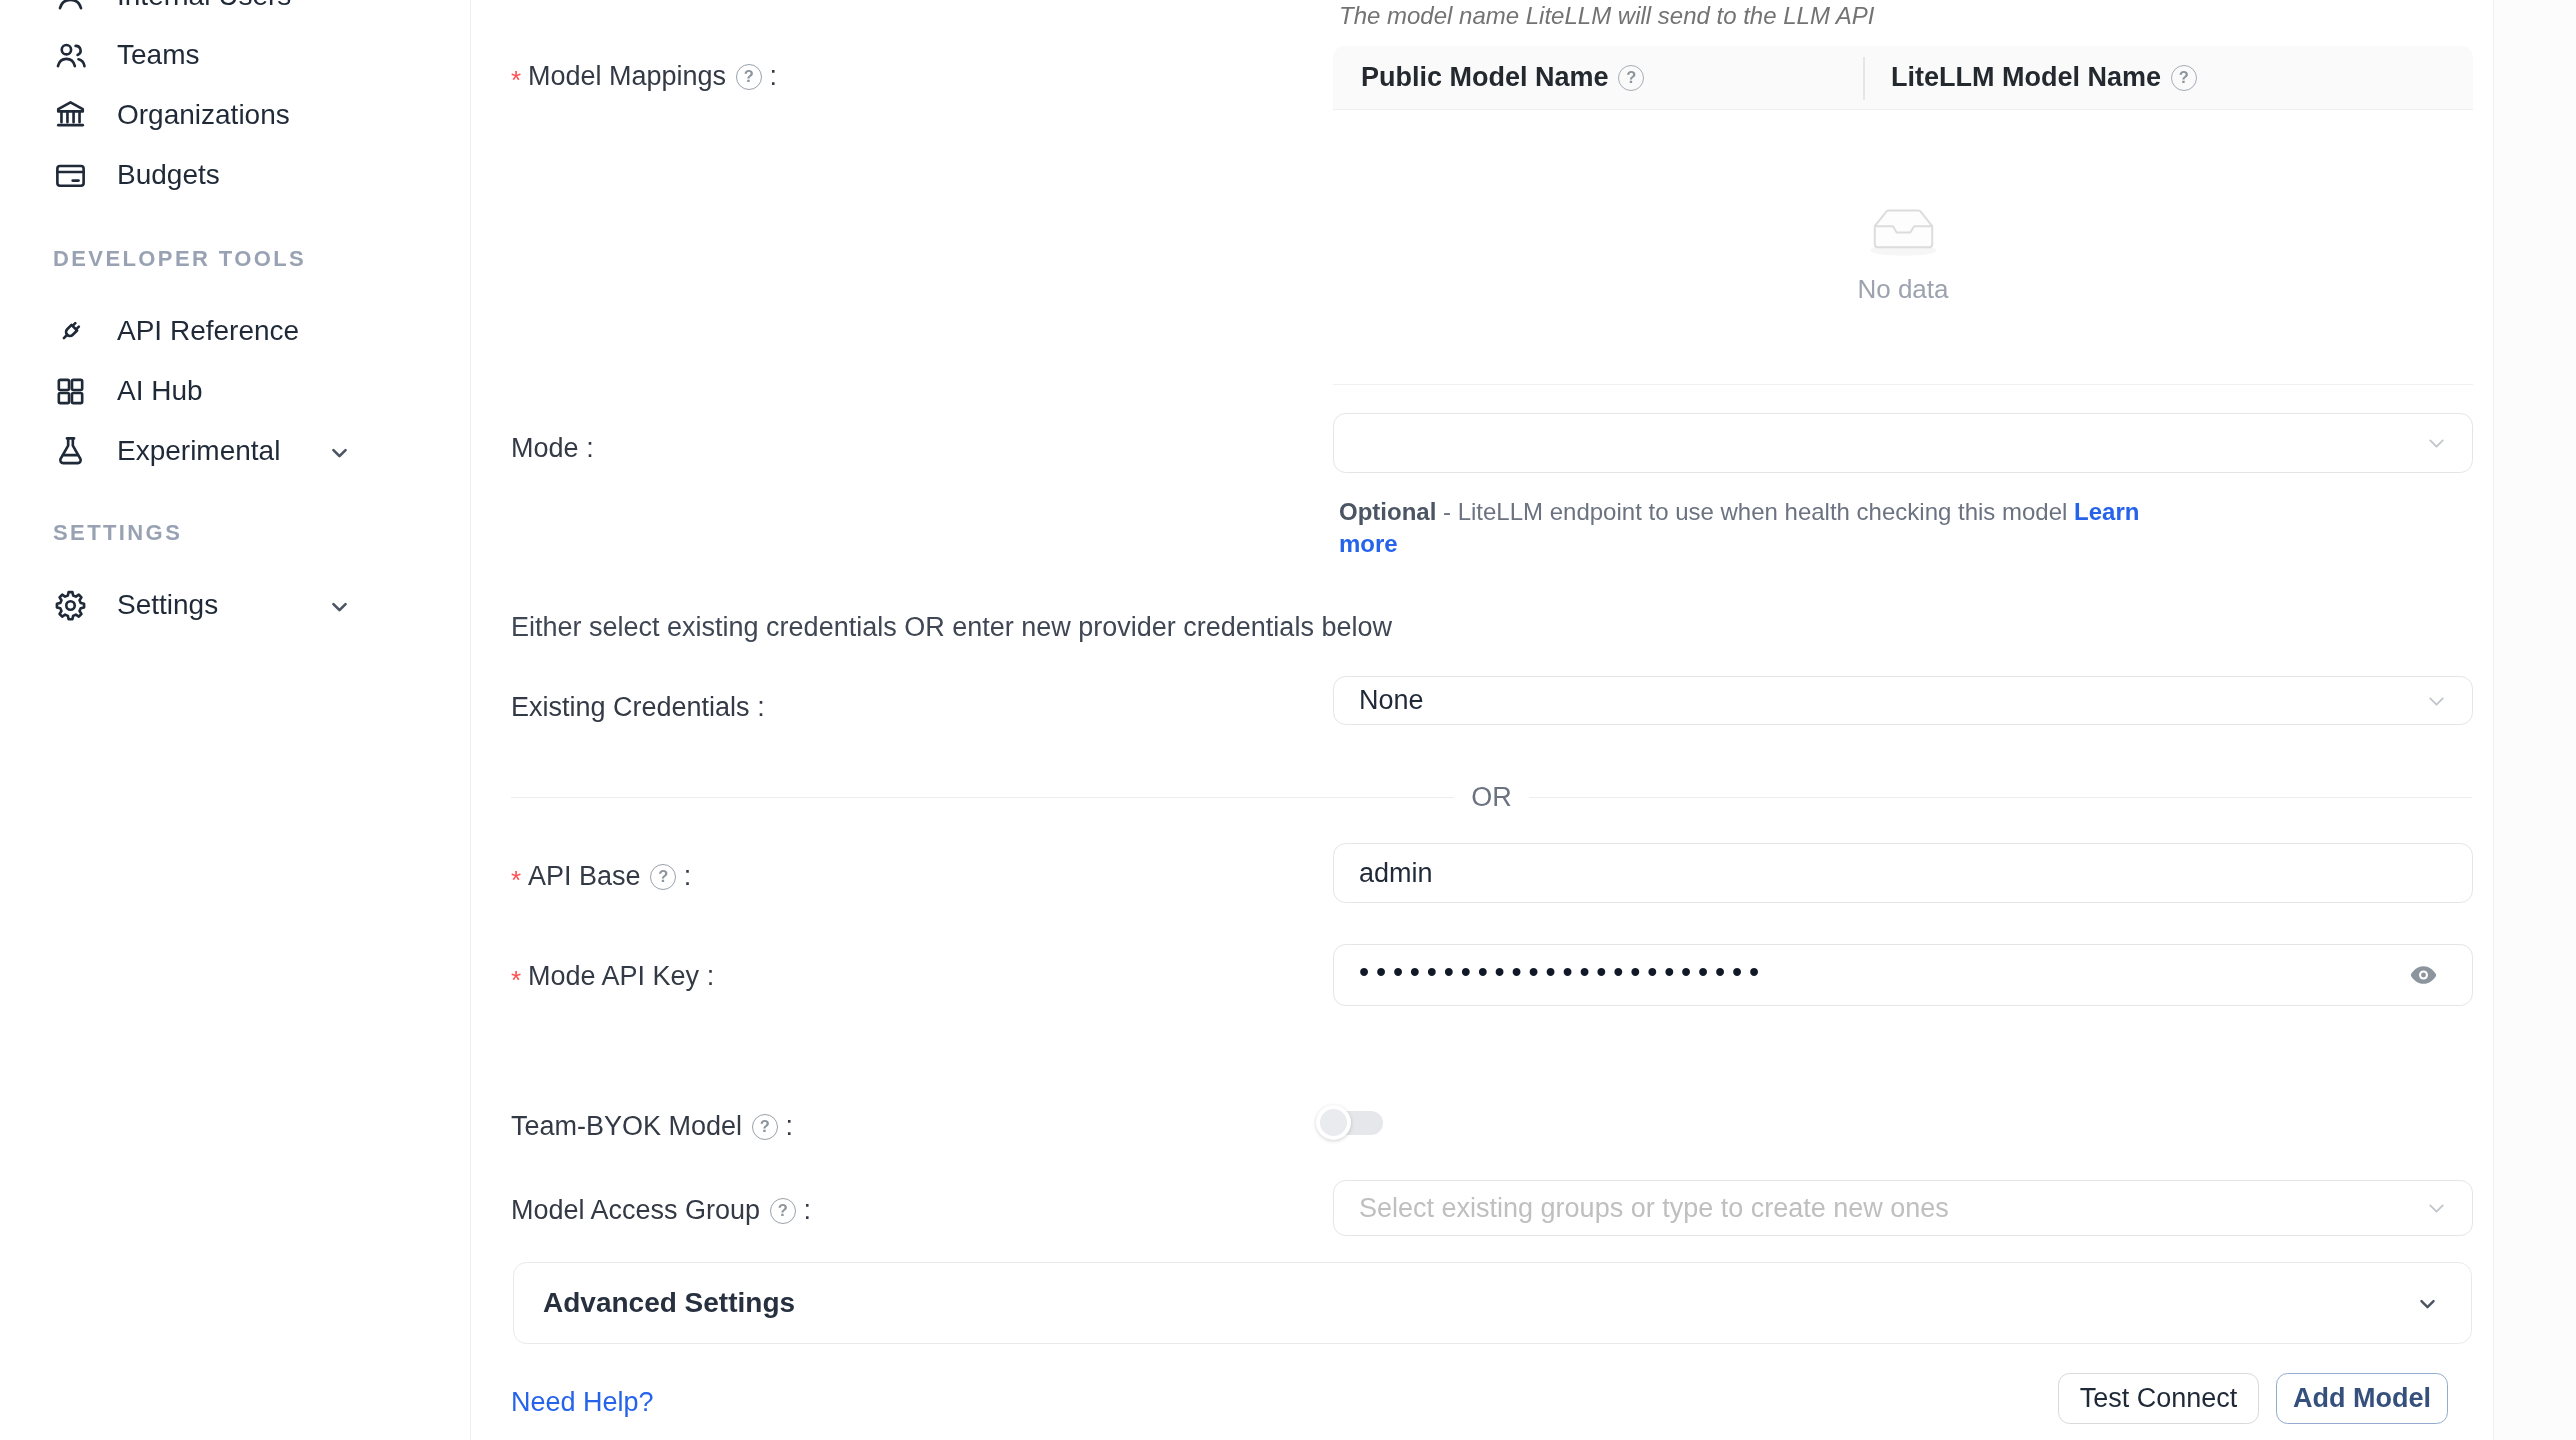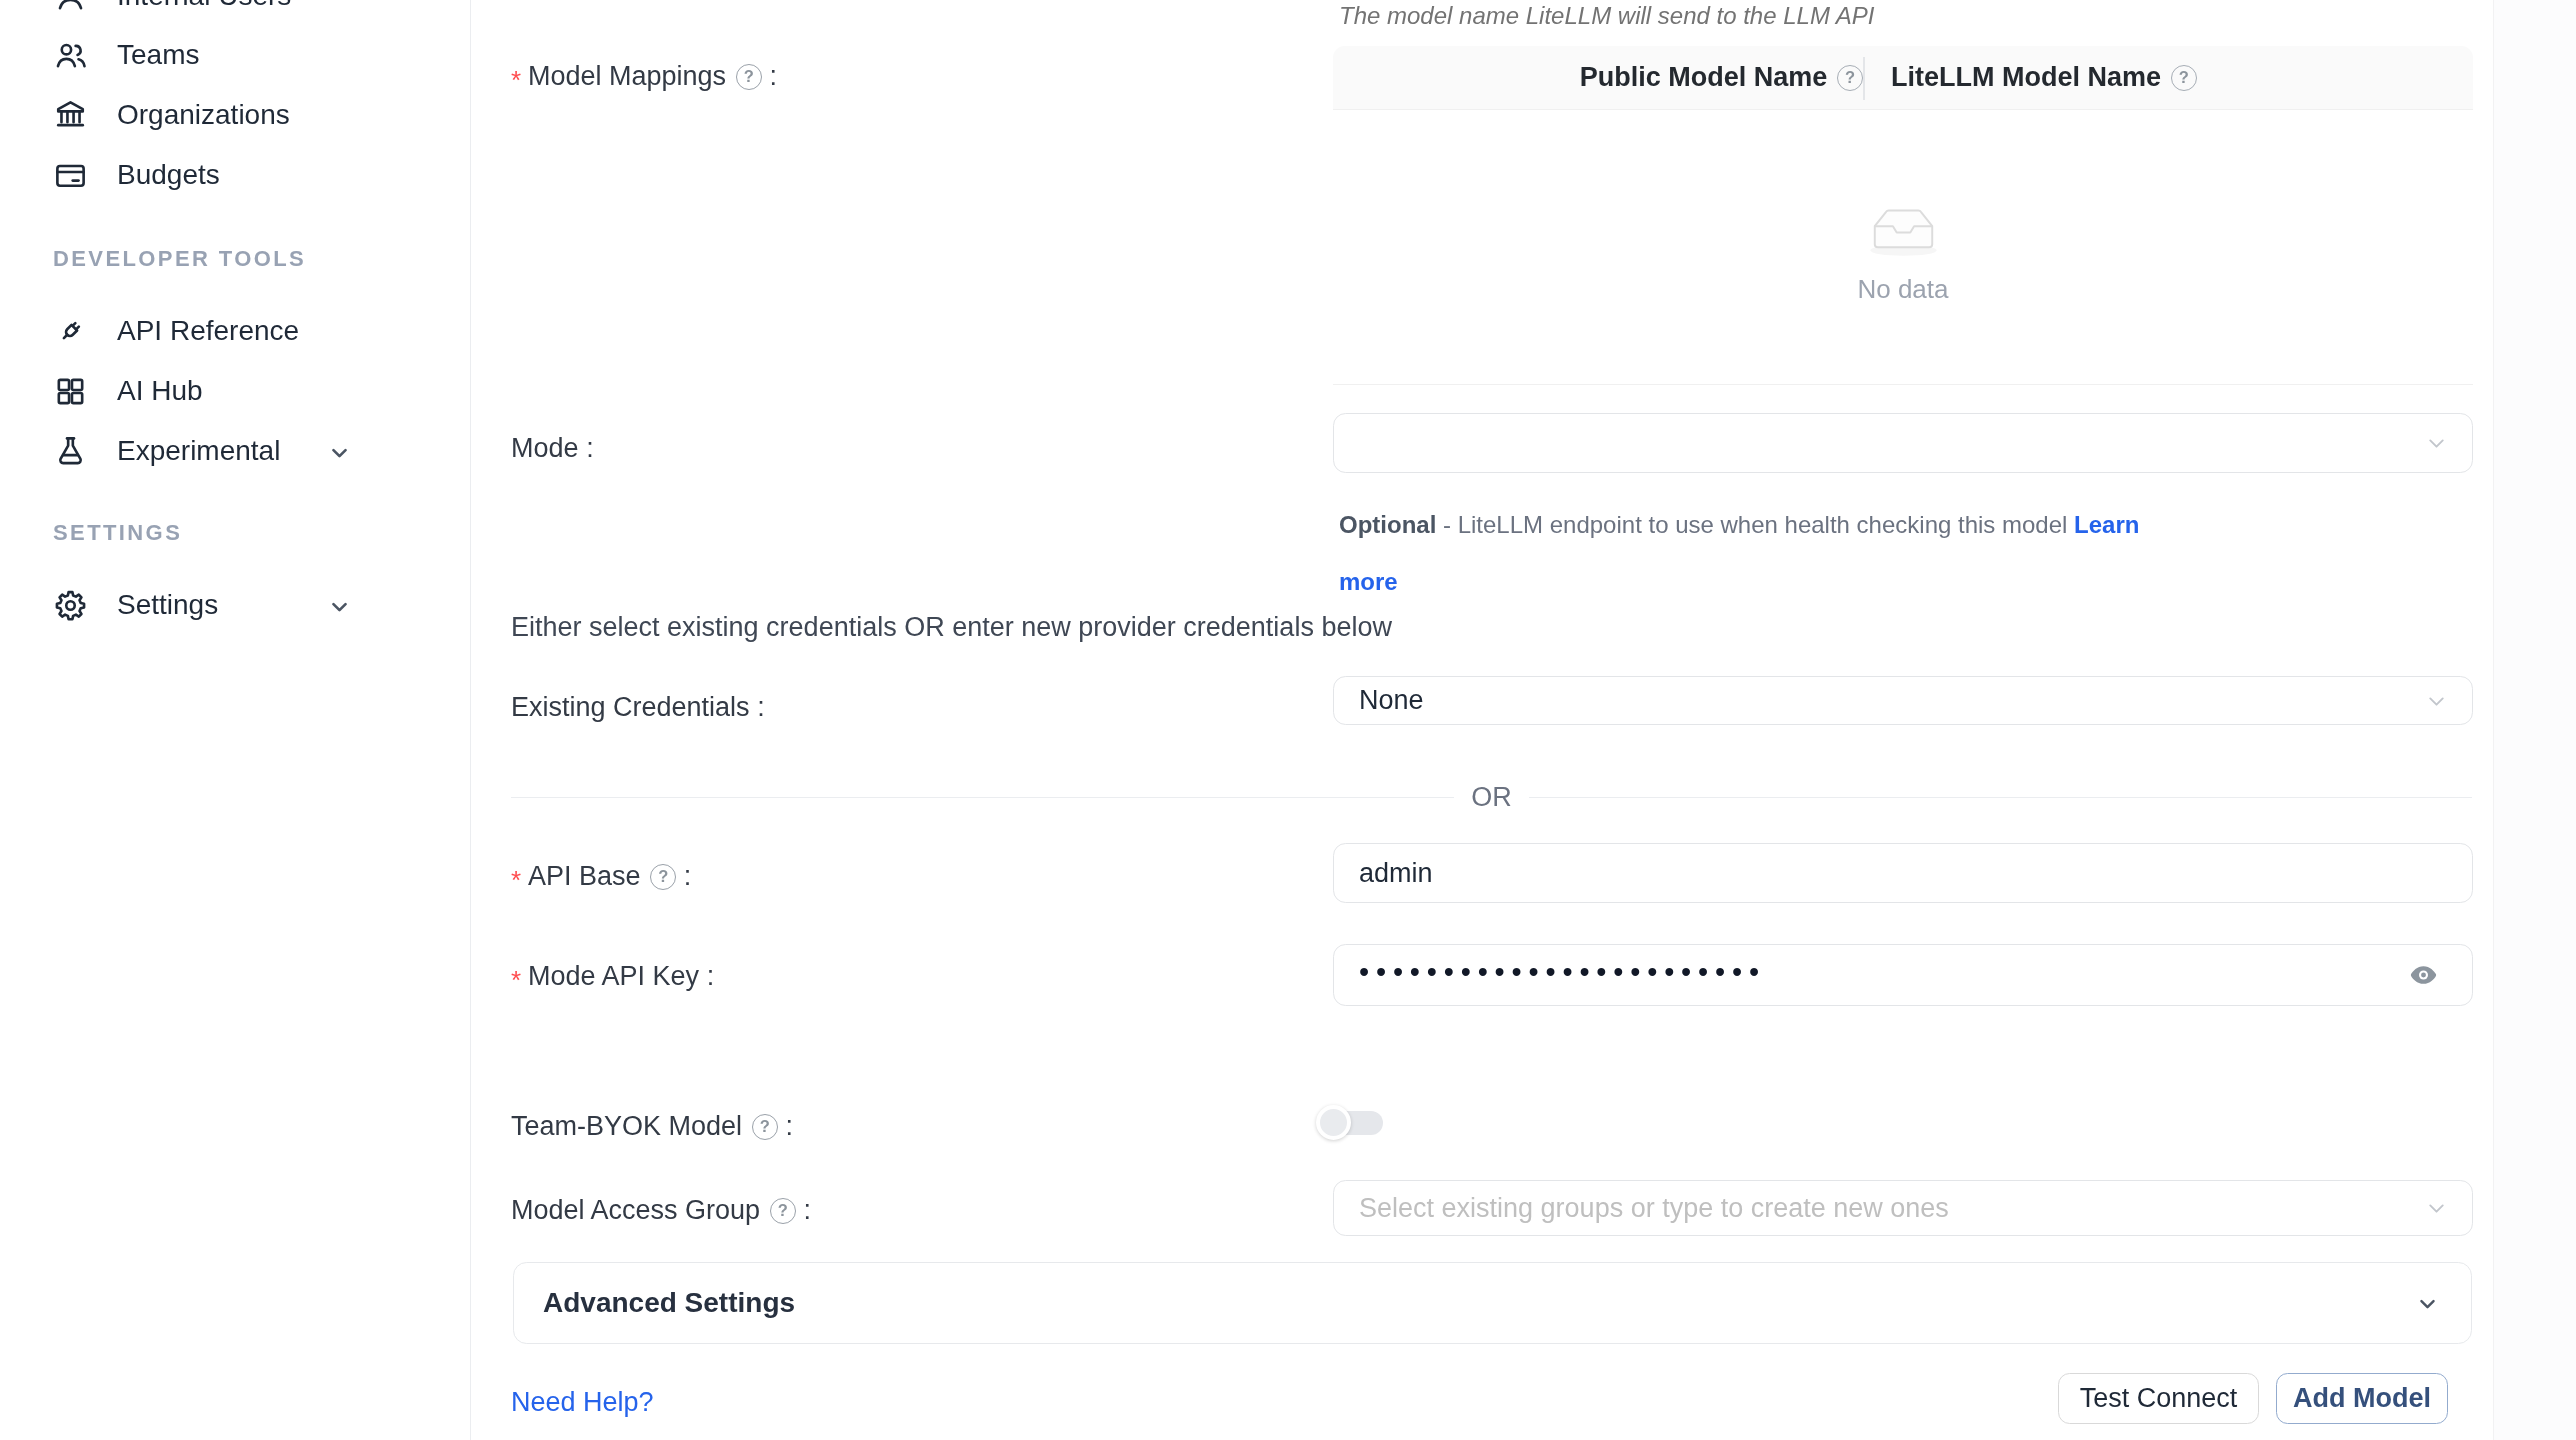--- a/index.html
+++ b/index.html
@@ -42,30 +42,30 @@
   .placeholder { color:#bfbfbf; }
 
   
   .mm-table { position:absolute; left:1333px; top:46px; width:1140px; height:339px;
               border-bottom:1.9px solid #f0f0f0; }
   .mm-head { position:relative; height:64px; background:#fafafa; border-bottom:1.9px solid #f0f0f0;
              border-radius:11.6px 11.6px 0 0; display:flex; }
   .mm-th { display:flex; align-items:center; padding-left:28px; font-size:27px; font-weight:700;
            color:#24292f; }
   .mm-th .qicon { border-color:#a6adb5; }
-  .mm-th1 { width:530px;justify-content:flex-end; }
+  .mm-th1 { width:530px; }
   .mm-th2 { flex:1; }
   .mm-col-div { position:absolute; left:530px; top:10.7px; width:1.9px; height:43px; background:#e4e6e9; }
   .mm-empty { height:273px; display:flex; flex-direction:column; align-items:center;
               justify-content:center; gap:15.5px; transform:translateY(3.9px); }
   .no-data { font-size:26px; color:#9ca3af; }
 
   
   .mode-help { position:absolute; left:1339px; top:496px; width:813px; font-size:24px;
-               color:#6b7280; line-height:57px; }
+               color:#6b7280; line-height:32px; }
   .mode-help b { color:#4b5563; }
   .link { color:#2563eb; font-weight:600; cursor:pointer; }
 
   .plain-note { position:absolute; left:511px; font-size:27px; color:#3f4754; }
 
   .h-divider { position:absolute; left:511px; width:1961px; height:33px; display:flex;
                align-items:center; gap:17px; }
   .h-divider .line { flex:1; height:1.9px; background:#ebedf0; }
   .h-divider .dvtext { font-size:27px; color:#6b7280; white-space:nowrap; }
 

